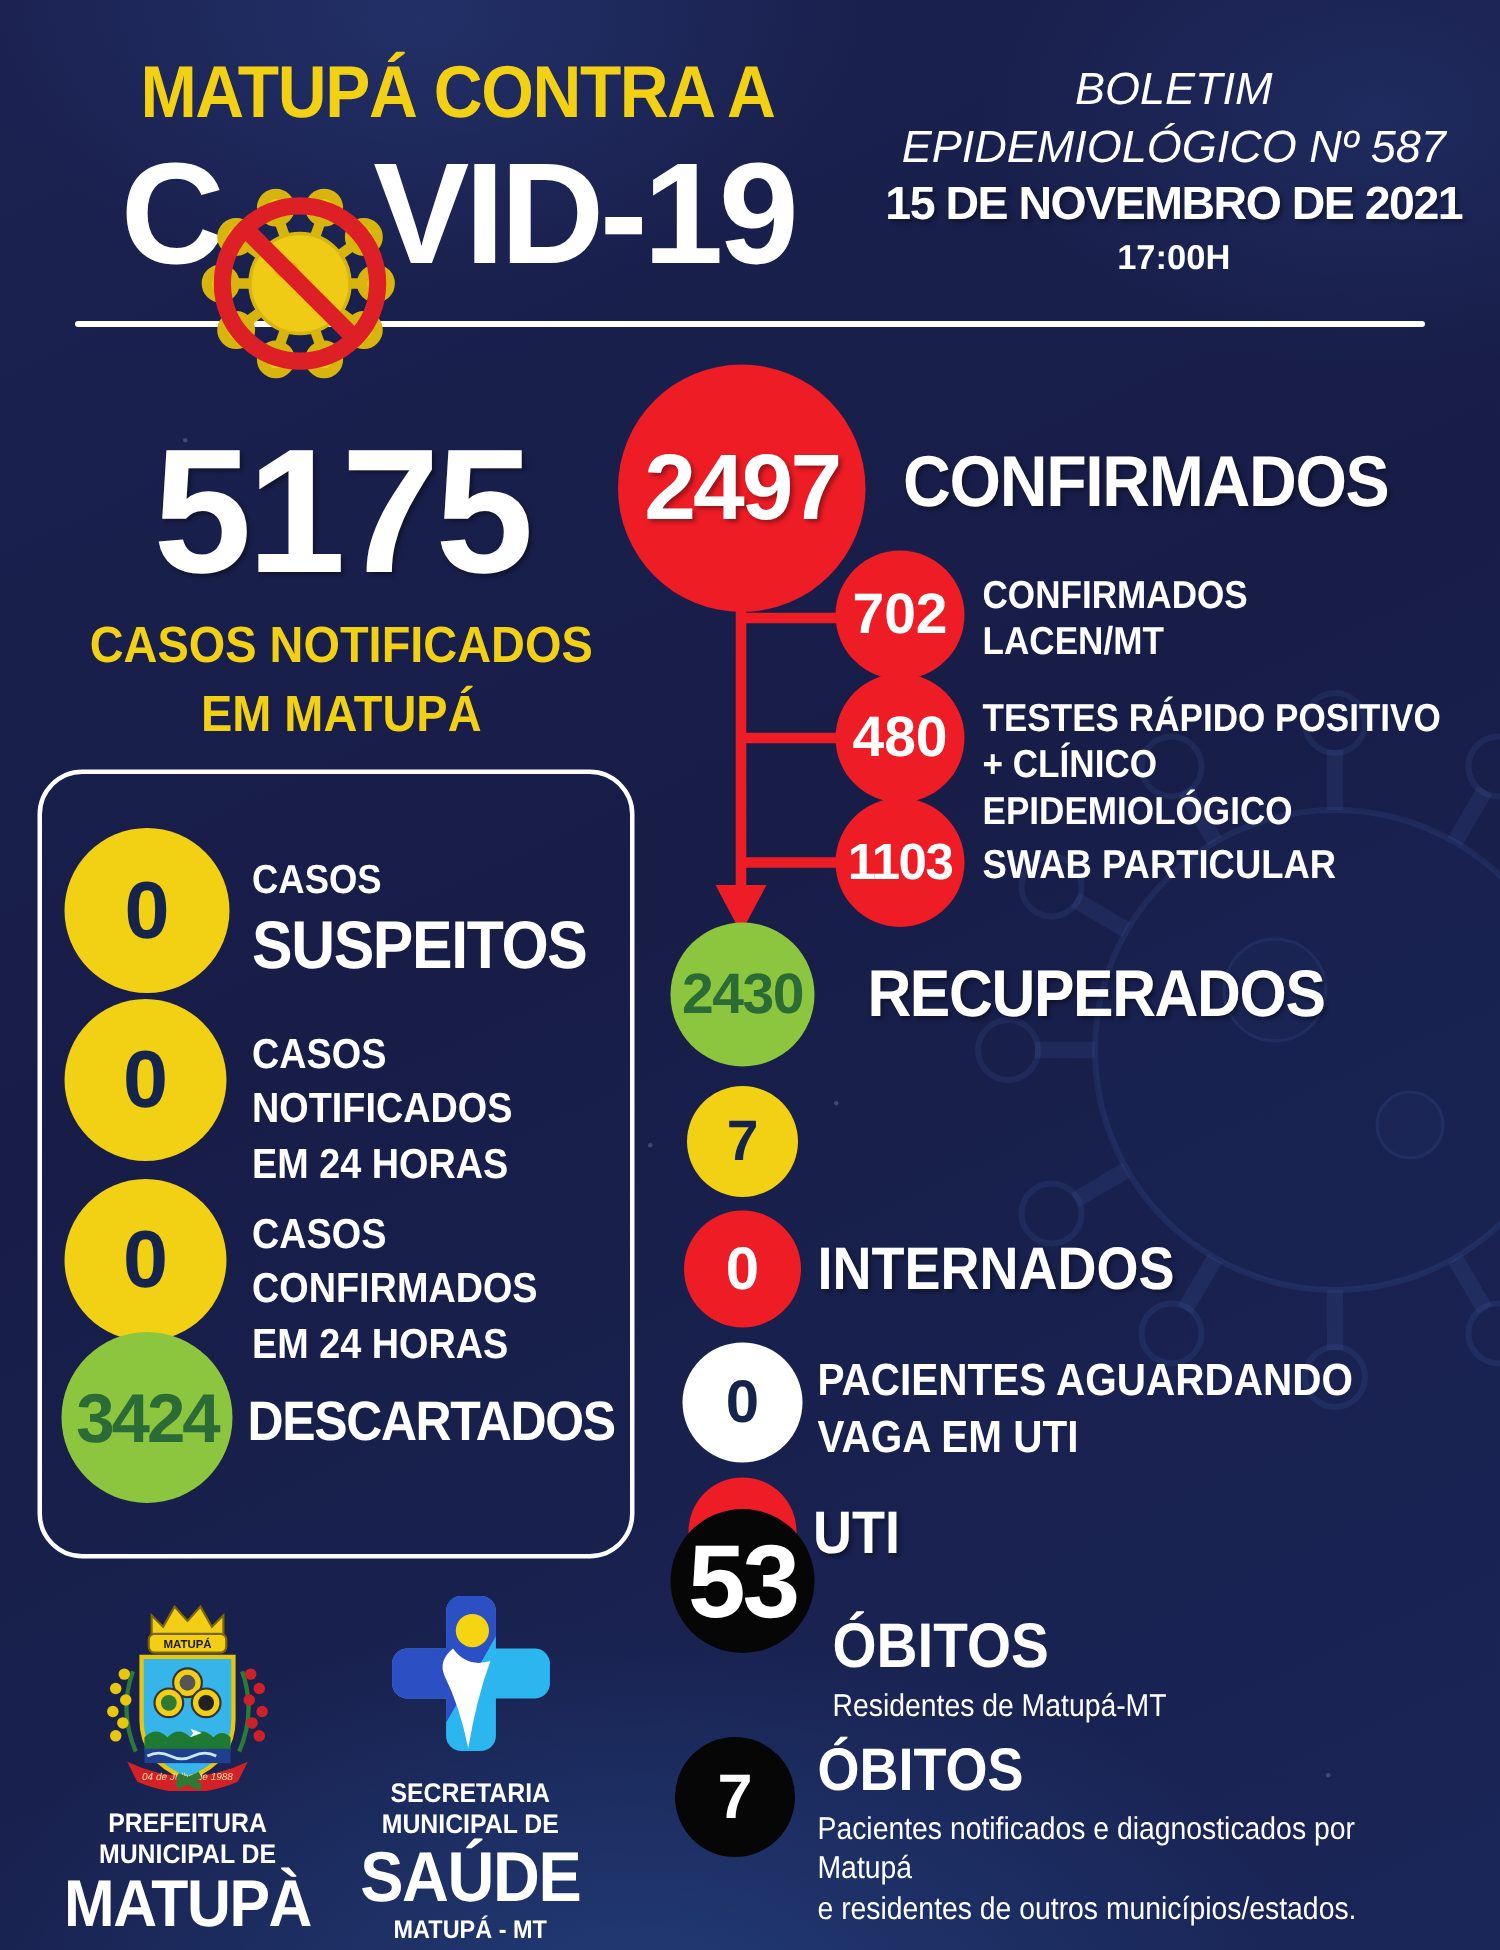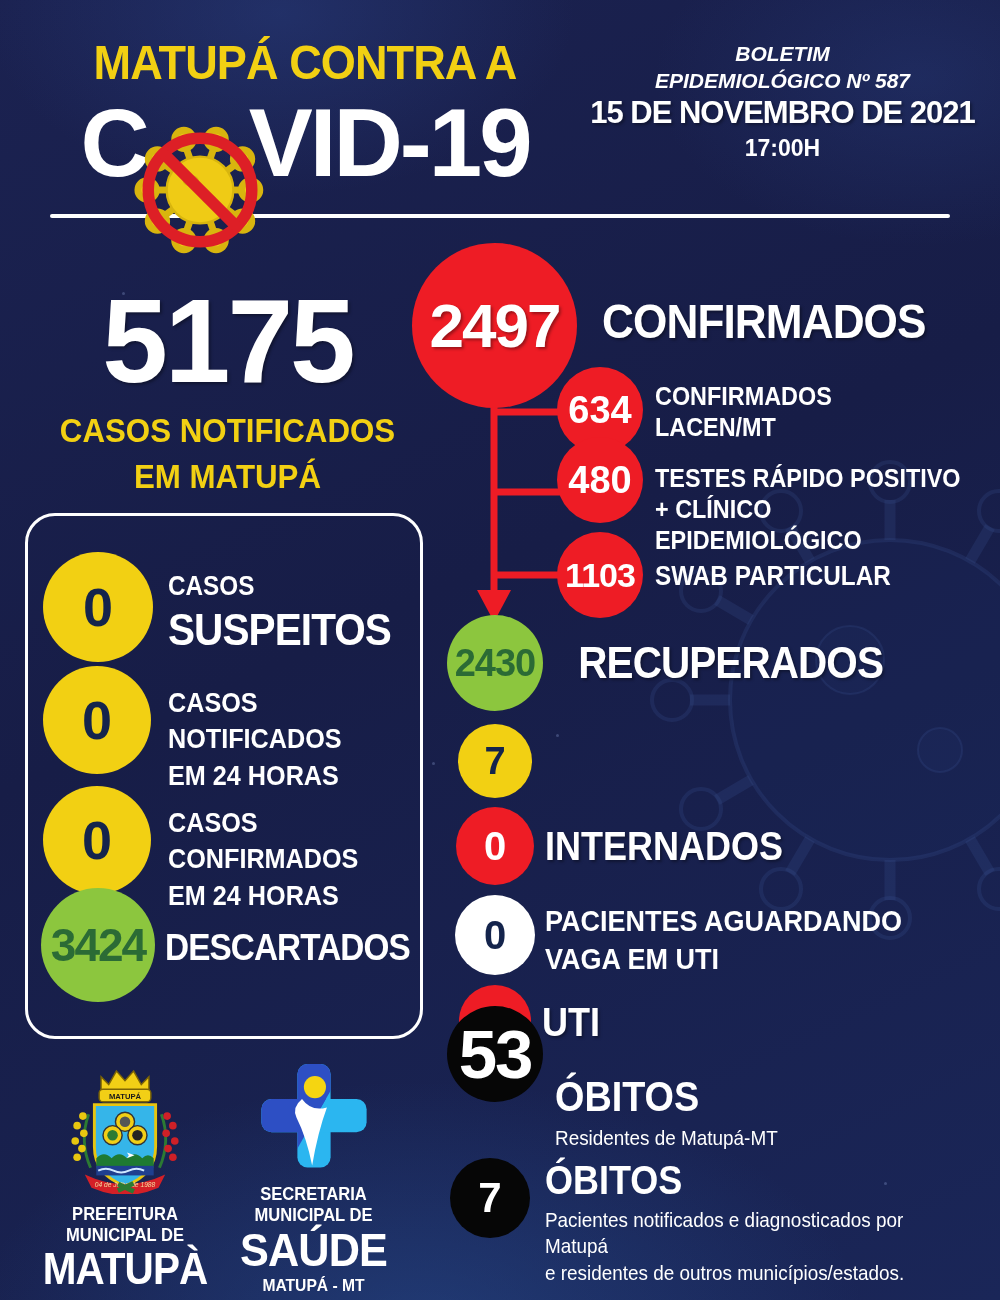--- a/index.html
+++ b/index.html
@@ -93,21 +93,21 @@
         <circle cx="60" cy="60" r="29" fill="#efcb15" stroke="#d8b50e" stroke-width="2"></circle>
         <ellipse cx="52" cy="52" rx="7" ry="5" fill="#d9b40d"></ellipse>
         <ellipse cx="68" cy="68" rx="6" ry="4" fill="#d9b40d"></ellipse>
         <circle cx="60" cy="60" r="45" fill="none" stroke="#dd1f26" stroke-width="10"></circle>
         <line x1="29" y1="29" x2="91" y2="91" stroke="#dd1f26" stroke-width="10"></line>
       </svg><span class="b" style="font-size:96px;letter-spacing:-3px;position:relative;top:-4px">VID-19</span>
     </div>
   </div>
 
   <div class="abs" style="left:575px;top:40px;width:415px;text-align:center">
-    <div style="font-size:21px;font-style:italic;font-weight:bold;line-height:1.3">
+    <div style="font-size:30px;font-style:italic;font-weight:normal;line-height:1.3">
       <div>BOLETIM</div>
       <div>EPIDEMIOLÓGICO Nº 587</div>
     </div>
     <div class="b shadow" style="font-size:31px;letter-spacing:-1px">15 DE NOVEMBRO DE 2021</div>
     <div class="b" style="font-size:23px;margin-top:4px">17:00H</div>
   </div>
 
   <div class="abs" style="left:50px;top:214px;width:900px;height:4px;background:#fff;border-radius:2px"></div>
 
   <div class="abs shadow b" style="left:0;top:282px;width:455px;text-align:center;font-size:118px;letter-spacing:-3px;line-height:1">5175</div>
@@ -146,27 +146,27 @@
       <line x1="39" y1="12" x2="106" y2="12"></line>
       <line x1="39" y1="92" x2="106" y2="92"></line>
       <line x1="39" y1="175" x2="106" y2="175"></line>
     </g>
     <polygon points="22,190 56,190 39,222" fill="#ee1c25"></polygon>
   </svg>
 
   <div class="circle shadow" style="left:412px;top:243px;width:165px;height:165px;background:#ee1c25;font-size:62px;letter-spacing:-2px">2497</div>
   <div class="abs b shadow condc" style="left:588px;top:294px;font-size:48px;letter-spacing:-1px">CONFIRMADOS</div>
 
-  <div class="circle" style="left:557px;top:367px;width:86px;height:86px;background:#ee1c25;font-size:38px">634</div>
+  <div class="circle" style="left:557px;top:367px;width:86px;height:86px;background:#ee1c25;font-size:38px">702</div>
   <div class="abs" style="left:655px;top:381px;line-height:1.2">
     <div class="b cond" style="font-size:26px">CONFIRMADOS</div>
     <div class="b cond" style="font-size:26px">LACEN/MT</div>
   </div>
 
-  <div class="circle" style="left:557px;top:437px;width:86px;height:86px;background:#ee1c25;font-size:38px">480</div>
+  <div class="circle" style="left:557px;top:449px;width:86px;height:86px;background:#ee1c25;font-size:38px">480</div>
   <div class="abs" style="left:655px;top:463px;line-height:1.2">
     <div class="b cond" style="font-size:26px">TESTES RÁPIDO POSITIVO</div>
     <div class="b cond" style="font-size:26px">+ CLÍNICO EPIDEMIOLÓGICO</div>
   </div>
 
   <div class="circle" style="left:557px;top:532px;width:86px;height:86px;background:#ee1c25;font-size:34px;letter-spacing:-1px">1103</div>
   <div class="abs b cond" style="left:655px;top:561px;font-size:27px">SWAB PARTICULAR</div>
 
   <div class="circle" style="left:447px;top:615px;width:96px;height:96px;background:#8cc63e;color:#2b6b35;font-size:38px;letter-spacing:-1px">2430</div>
   <div class="abs b shadow condc" style="left:565px;top:638px;font-size:44px;letter-spacing:-1px">RECUPERADOS</div>

